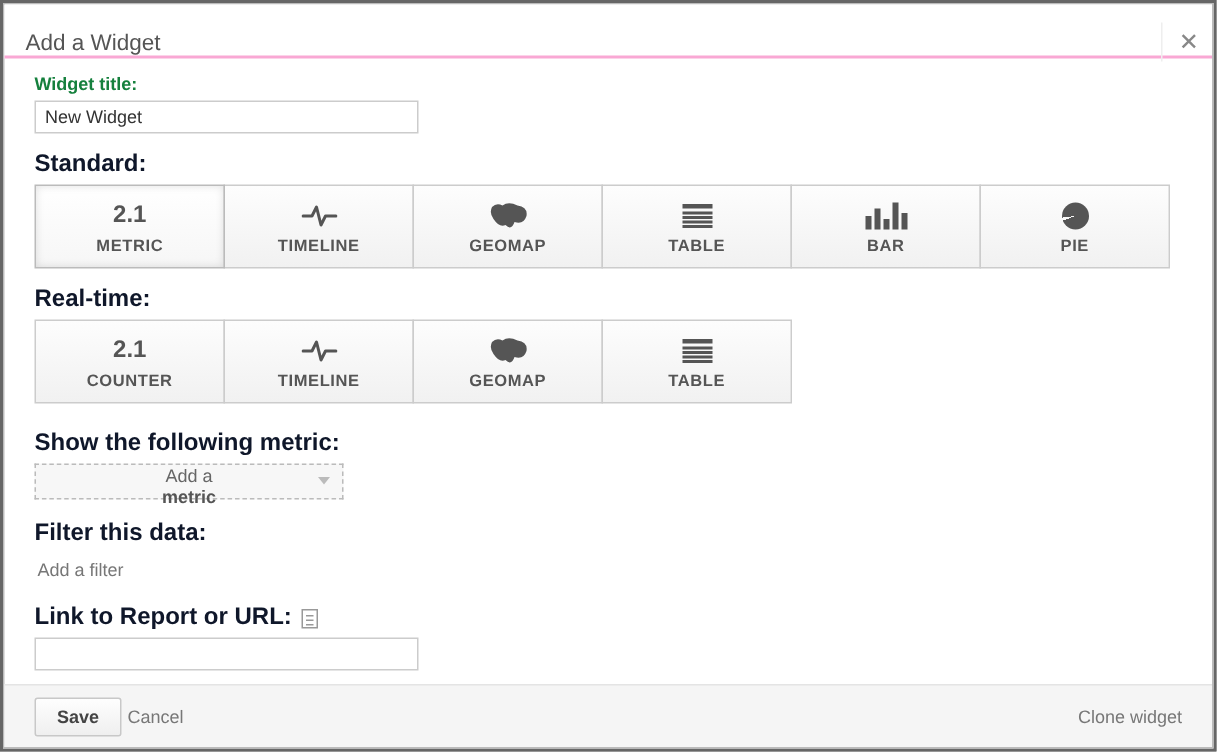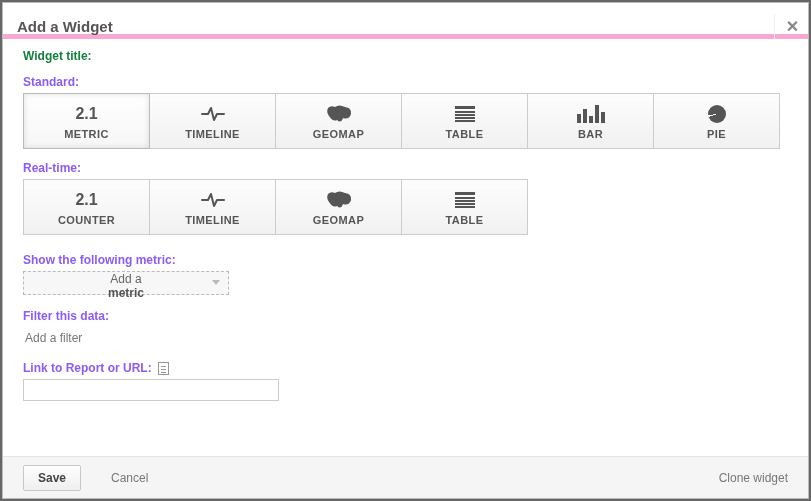--- a/index.html
+++ b/index.html
@@ -17,42 +17,41 @@
     width:807px; height:497px;
     margin:2px;
     background:#fff;
     border:1px solid #bbb;
     box-shadow: 0 0 0 2px #666;
     display:flex;
     flex-direction:column;
   }
   .dlg-header {
     height:36px;
-    border-bottom:5px solid #f9a8d4;
+    border-bottom:2px solid #f9a8d4;
     display:flex; align-items:center;
     padding:16px 8px 0 14px;
     background:#fff;
-    font-weight:bold;
   }
   .dlg-title {
     font-size:15px; color:#555; flex:1;
   }
   .close-btn {
     width:26px; height:26px;
     display:flex; align-items:center; justify-content:center;
     color:#888; cursor:pointer; font-size:16px;
     border-left:1px solid #eee;
     padding-left:10px;
   }
   .dlg-body {
     flex:1; padding:10px 20px 4px 20px;
     overflow:hidden;
   }
   .field-label { font-weight:bold; font-size:12px; color:#15803d; margin-bottom:4px; }
-  .section-label { font-weight:bold; font-size:12px; color:#8b5cf6; margin-top:12px; margin-bottom:4px; }
+  .section-label { font-weight:bold; font-size:16px; color:#0f172a; margin-top:12px; margin-bottom:4px; }
   .text-input {
     width:256px; height:22px;
     border:1px solid #ccc;
     padding:2px 6px;
     font-size:12px;
     color:#333;
   }
   .tile-row { display:flex; }
   .tile {
     width:127px; height:56px;
@@ -109,21 +108,21 @@
     padding:0 20px;
   }
   .btn {
     height:26px; padding:0 14px;
     border:1px solid #c8c8c8;
     background:linear-gradient(#fefefe,#efefef);
     font-size:12px; font-weight:bold; color:#444;
     display:flex; align-items:center; cursor:pointer;
     border-radius:2px;
   }
-  .link-btn { font-size:12px; color:#777; margin-left:30px; cursor:pointer; }
+  .link-btn { font-size:12px; color:#777; margin-left:4px; cursor:pointer; }
   .spacer { flex:1; }
 
   
   .num21 { font-size:16px; font-weight:bold; color:#555; }
   .timeline-svg { width:24px; height:18px; }
   .table-icon {
     width:20px;height:16px;border-top:3px solid #555;display:flex;flex-direction:column;justify-content:space-between;padding-top:2px;
   }
   .table-icon span{height:2px;background:#555;display:block;}
   .pie-icon{width:18px;height:18px;border-radius:50%;background:
@@ -141,20 +140,21 @@
   <div class="dlg-header">
     <div class="dlg-title">Add a Widget</div>
     <div class="close-btn">
       <span>✕</span>
     </div>
   </div>
 
   <div class="dlg-body">
 
     <div class="field-label">Widget title:</div>
+    <input class="text-input" type="text" value="New Widget" style="">
 
     <div class="section-label">Standard:</div>
     <div class="tile-row">
       <div class="tile selected">
         <div class="tile-icon">
             <span class="num21">2.1</span>
           </div>
         <div class="tile-label">METRIC</div>
       </div>
       <div class="tile">

